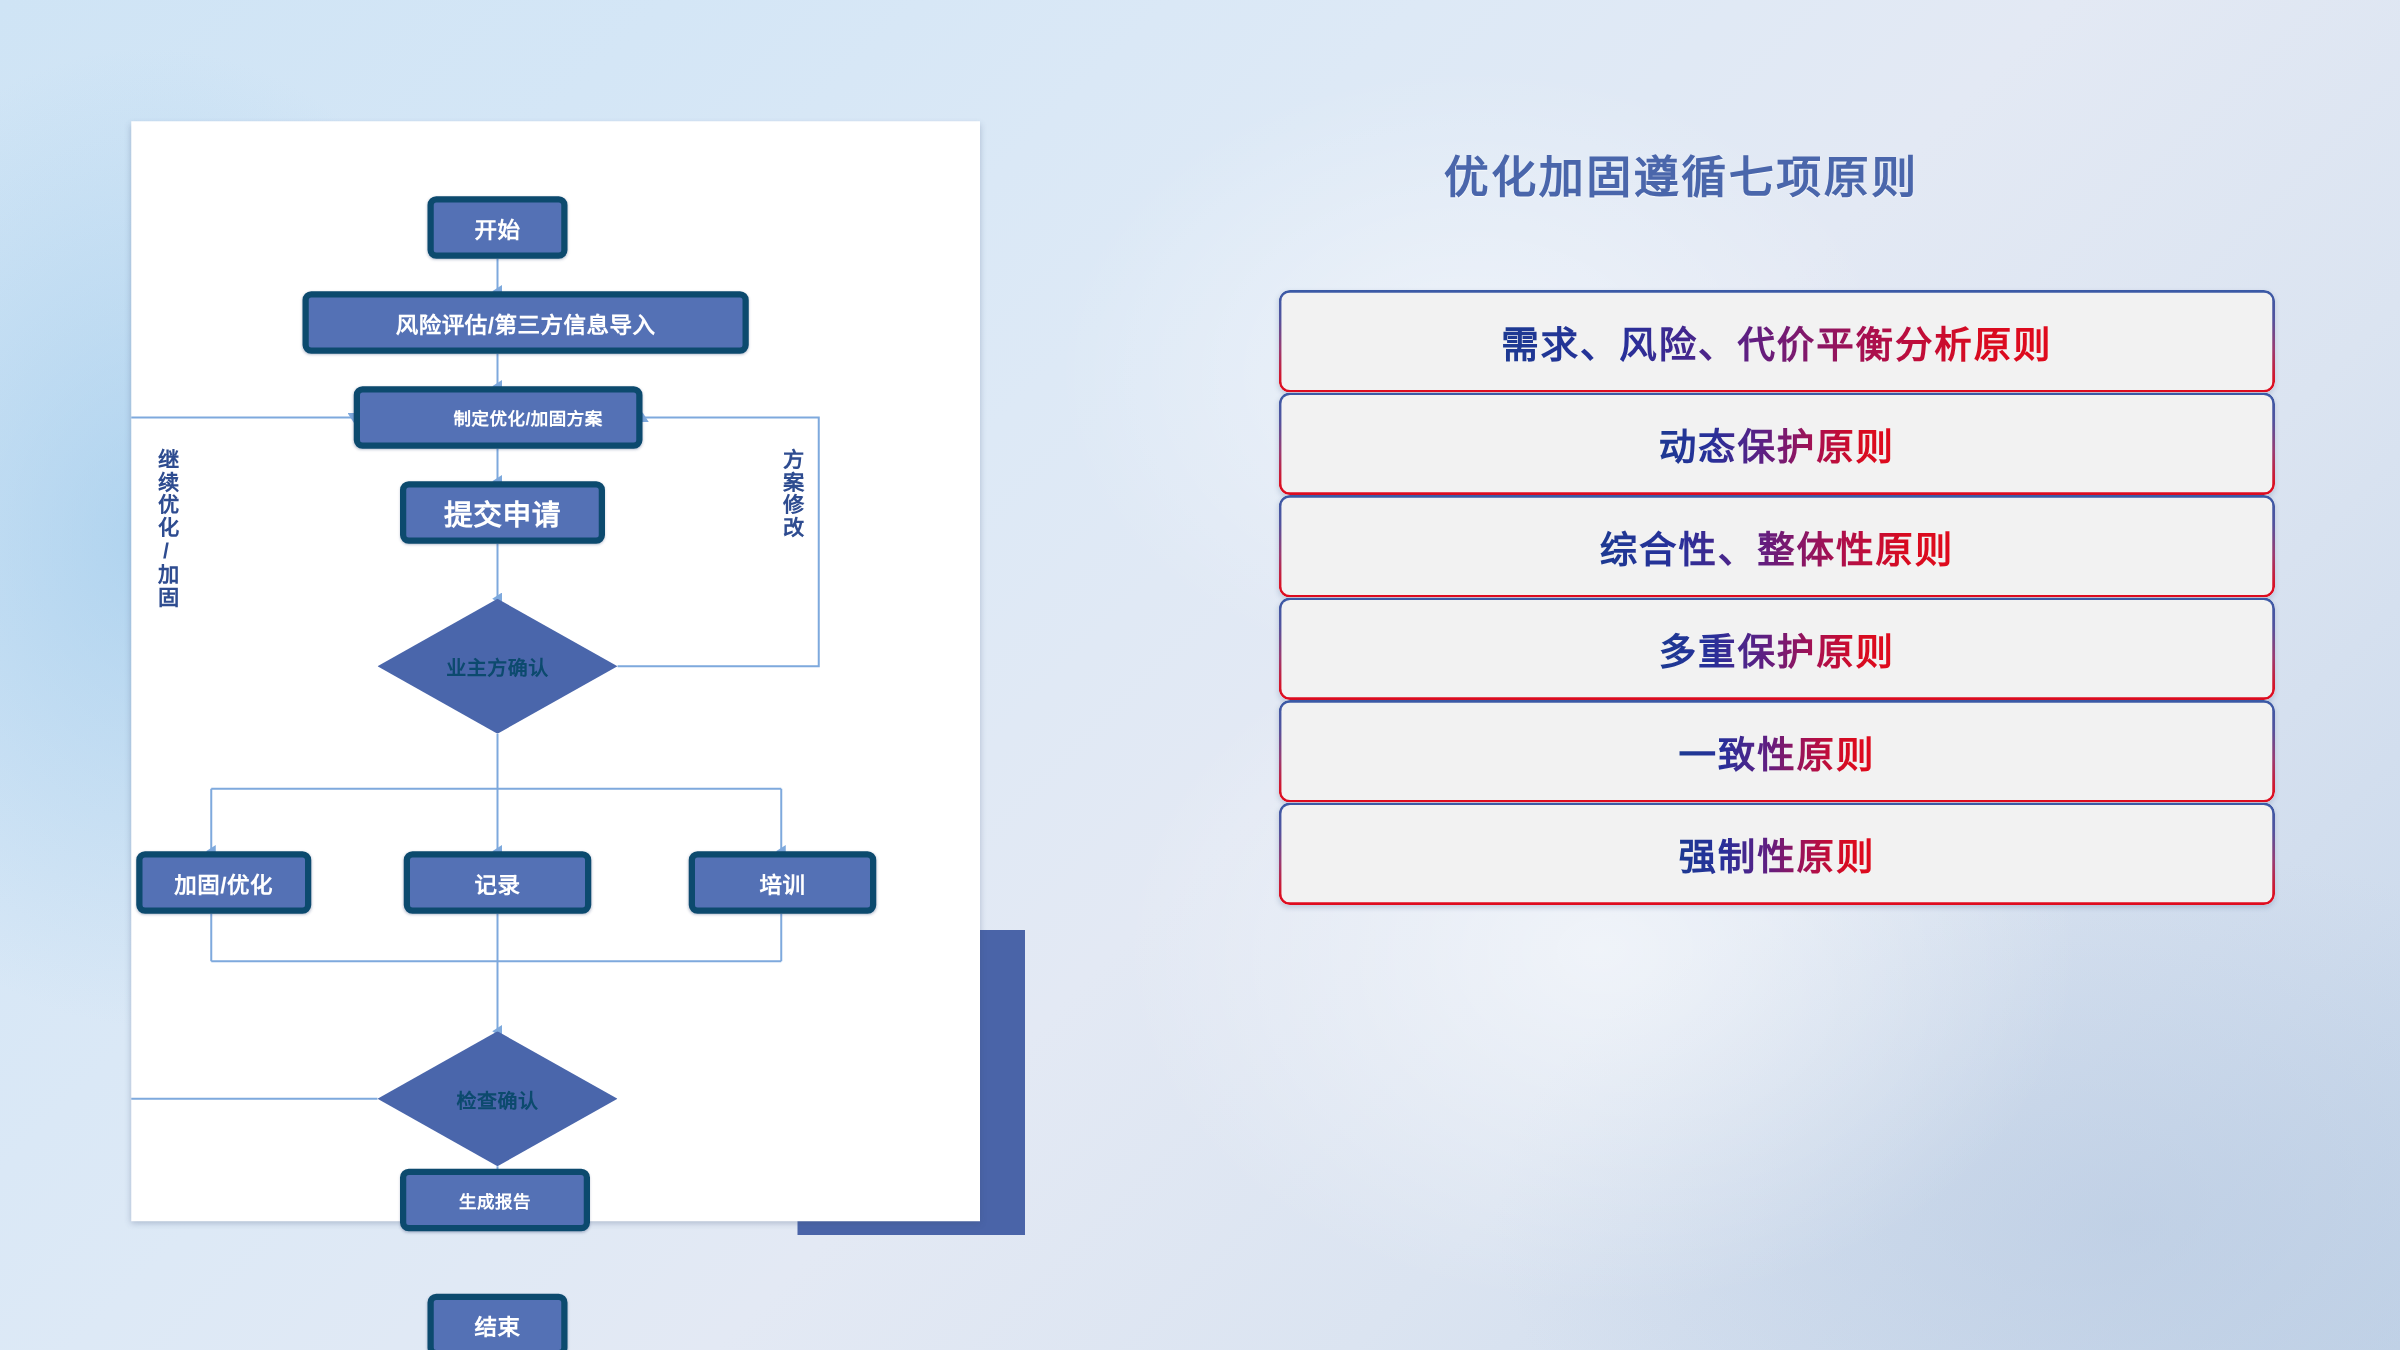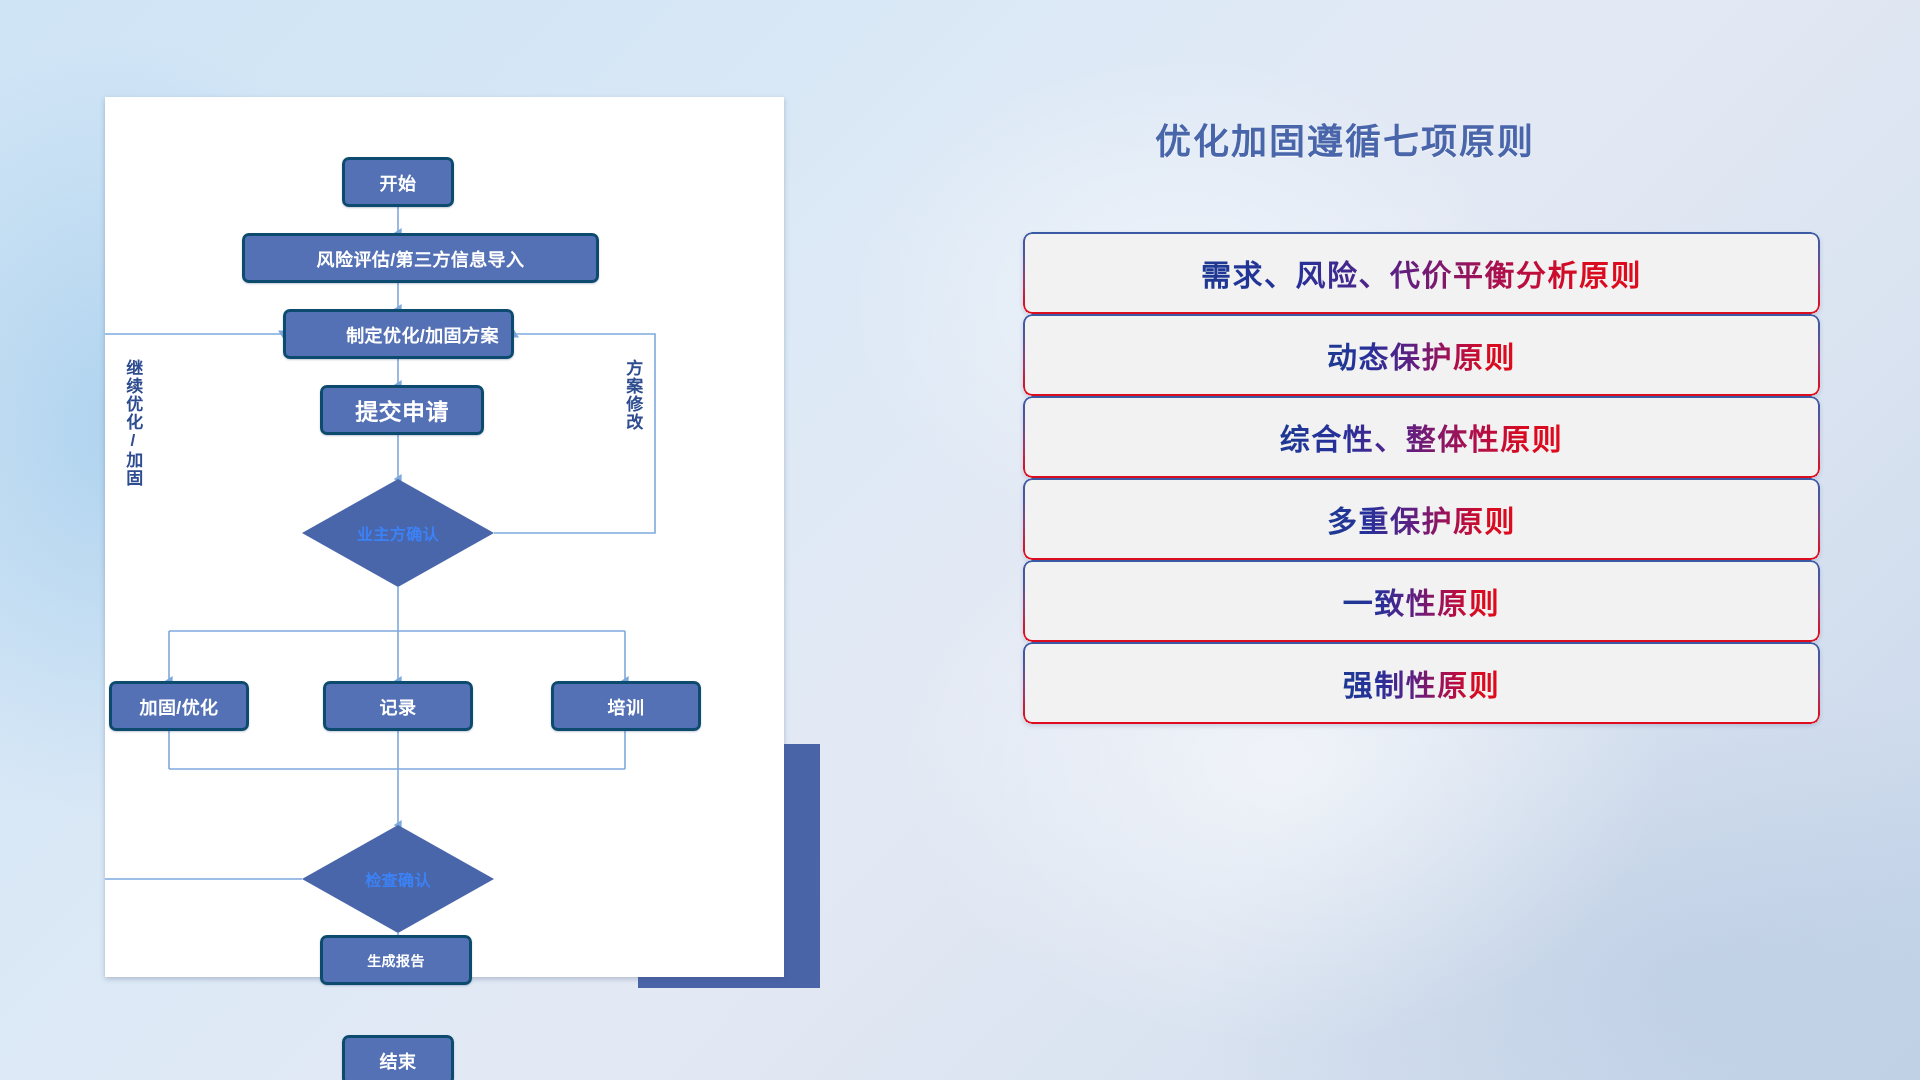--- a/index.html
+++ b/index.html
@@ -33,38 +33,38 @@
     box-shadow:0 2px 5px rgba(60,80,120,.30);
   }
 
   
   .flow-stage{position:absolute;inset:0;}
   .flow-stage svg{position:absolute;left:0;top:0;width:679px;height:880px;}
 
   
   .node{
     position:absolute;box-sizing:border-box;
-    background:#5471b5;border:3px solid #0c4a6e;border-radius:7px;
+    background:#5471b5;border:5px solid #0c4a6e;border-radius:7px;
     color:#ffffff;font-weight:bold;
     display:flex;align-items:center;justify-content:center;
     letter-spacing:.4px;
     box-shadow:0 1px 2px rgba(40,60,110,.28);
     white-space:nowrap;
   }
 
   
   .diamond{position:absolute;}
   .diamond .dshape{
     position:absolute;inset:0;
     background:#4a66ab;
     clip-path:polygon(50% 0%,100% 50%,50% 100%,0% 50%);
   }
   .diamond .dlabel{
     position:absolute;inset:0;display:flex;align-items:center;justify-content:center;
-    color:#3b82f6;font-weight:bold;font-size:16px;letter-spacing:.4px;white-space:nowrap;
+    color:#0c4a6e;font-weight:bold;font-size:16px;letter-spacing:.4px;white-space:nowrap;
   }
 
   
   .vlabel{
     position:absolute;
     writing-mode:vertical-rl;text-orientation:upright;
     color:#2e4c90;font-weight:bold;font-size:17px;line-height:1.08;
     letter-spacing:1px;
   }
 
@@ -158,21 +158,21 @@
       </svg>
 
       <div class="node" style="left:237px;top:60px;width:112px;height:50px;font-size:18px;">
         <span>开始</span>
       </div>
 
       <div class="node" style="left:137px;top:136px;width:357px;height:50px;font-size:18px;">
         <span>风险评估/第三方信息导入</span>
       </div>
 
-      <div class="node" style="left:178px;top:212px;width:231px;height:50px;font-size:18px;padding-left:48px;">
+      <div class="node" style="left:178px;top:212px;width:231px;height:50px;font-size:14px;padding-left:48px;">
         <span>制定优化/加固方案</span>
       </div>
 
       <div class="node" style="left:215px;top:288px;width:164px;height:50px;font-size:23px;">
         <span>提交申请</span>
       </div>
 
       <div class="diamond" style="left:197px;top:382px;width:192px;height:108px;">
         <div class="dshape"></div>
         <div class="dlabel">业主方确认</div>

